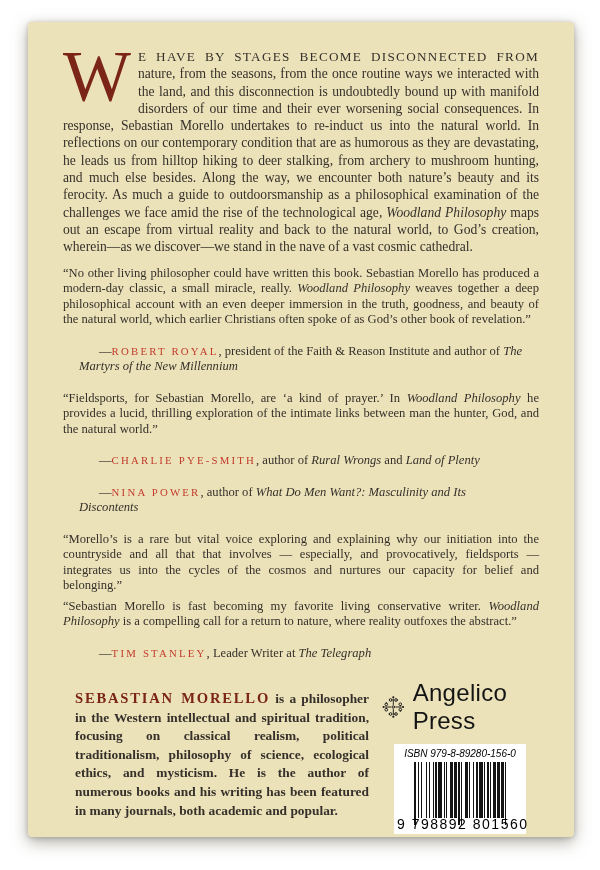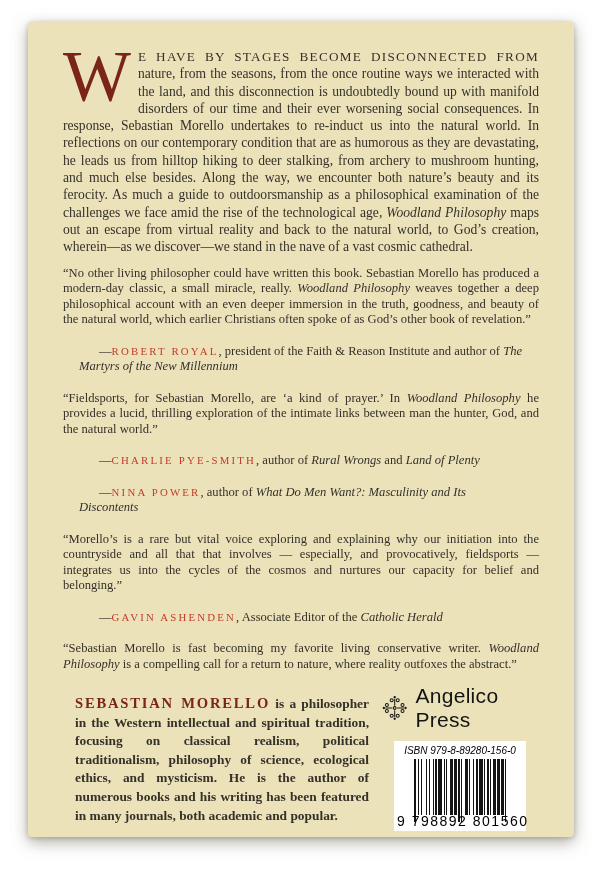--- a/index.html
+++ b/index.html
@@ -28,21 +28,21 @@
   .blurb-attr{font-size:12.6px;line-height:15.5px;margin:16px;text-indent:20px;}
   .it{font-style:italic;}
   .nm{color:#c23b2b;font-size:10.8px;letter-spacing:2.2px;}
 
   
   .bottom{display:flex;margin-top:10px;}
   .bio{width:294px;font-size:13.4px;line-height:18.6px;text-align:justify;margin:12px;font-weight:bold;}
   .bio-name{color:#7b2418;font-size:14.6px;letter-spacing:1.8px;}
   .pub-col{flex:1;display:flex;flex-direction:column;align-items:center;}
   .logo-row{display:flex;align-items:center;gap:7px;margin-top:2px;}
-  .logo-text{font-family:"Liberation Sans",sans-serif;font-size:21px;color:#141414;letter-spacing:.3px;}
+  .logo-text{font-family:"Liberation Sans",sans-serif;font-size:24px;color:#141414;letter-spacing:.3px;}
   .isbn-box{margin-top:9px;background:#ffffff;width:126px;padding:4px 3px 3px 3px;text-align:center;}
   .isbn-label{font-family:"Liberation Sans",sans-serif;font-size:10px;line-height:12px;color:#000;white-space:nowrap;font-style:italic;}
   .bars{display:flex;justify-content:center;align-items:flex-start;height:56px;margin-top:2px;}
   .bar{height:100%;}
   .bar.b{background:#141414;}
   .bar.g{height:112%;}
   .digits{font-family:"Liberation Sans",sans-serif;font-size:14px;line-height:13px;color:#000;letter-spacing:1.5px;white-space:nowrap;}
 </style>
 </head>
 <body>
@@ -63,24 +63,24 @@
         </div>
         <div class="blurb">
           <p class="blurb-quote"><span>“Fieldsports, for Sebastian Morello, are ‘a kind of prayer.’ In </span><span class="it">Woodland Philosophy</span><span> he provides a lucid, thrilling exploration of the intimate links between man the hunter, God, and the natural world.”</span></p>
           <p class="blurb-attr"><span>—</span><span class="nm">CHARLIE PYE-SMITH</span><span>, author of </span><span class="it">Rural Wrongs</span><span> and </span><span class="it">Land of Plenty</span></p>
         </div>
         <div class="blurb">
           <p class="blurb-attr"><span>—</span><span class="nm">NINA POWER</span><span>, author of </span><span class="it">What Do Men Want?: Masculinity and Its Discontents</span></p>
         </div>
         <div class="blurb">
           <p class="blurb-quote"><span>“Morello’s is a rare but vital voice exploring and explaining why our initiation into the countryside and all that that involves — especially, and provocatively, fieldsports — integrates us into the cycles of the cosmos and nurtures our capacity for belief and belonging.”</span></p>
-          <p class="blurb-attr"><span>—</span><span class="nm">GAVIN ASHENDEN</span><span>, Associate Editor of the </span><span class="it">Catholic Herald</span></p>
         </div>
         <div class="blurb">
           <p class="blurb-quote"><span>“Sebastian Morello is fast becoming my favorite living conservative writer. </span><span class="it">Woodland Philosophy</span><span> is a compelling call for a return to nature, where reality outfoxes the abstract.”</span></p>
+          <p class="blurb-attr"><span>—</span><span class="nm">TIM STANLEY</span><span>, Leader Writer at </span><span class="it">The Telegraph</span></p>
         </div>
       </section>
 
     <div class="bottom">
       <p class="bio">
         <span class="bio-name">SEBASTIAN MORELLO</span><span><span> is a philosopher in the Western intellectual and spiritual tradition, focusing on classical realism, political traditionalism, philosophy of science, ecological ethics, and mysticism. He is the author of numerous books and his writing has been featured in many journals, both academic and popular.</span></span>
       </p>
       <div class="pub-col">
         <div class="logo-row">
           <svg width="32" height="32" viewBox="0 0 40 40" fill="none" stroke="#141414" stroke-width="1.5" stroke-linecap="round">

